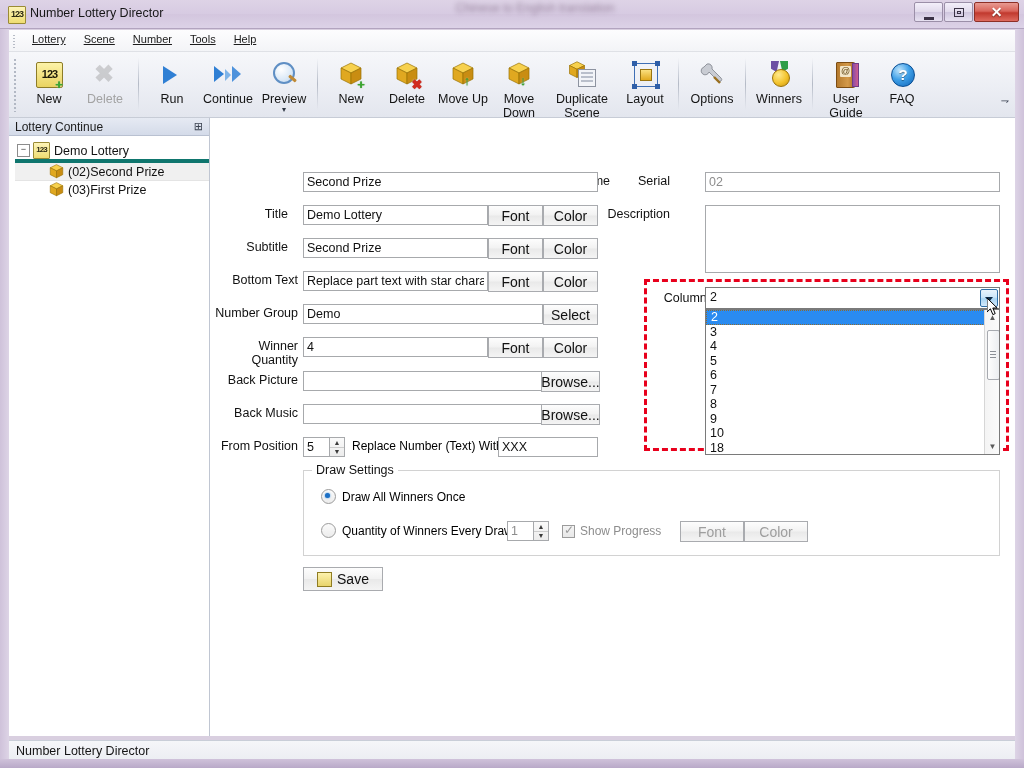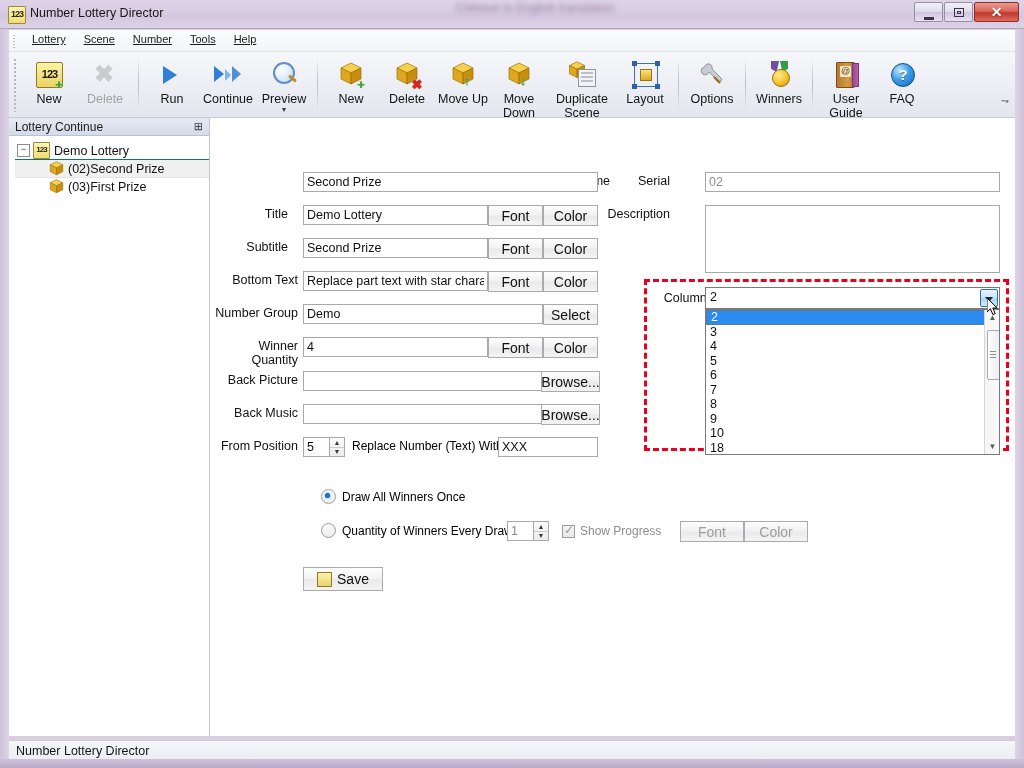--- a/index.html
+++ b/index.html
@@ -272,21 +272,21 @@
     position:absolute; left:6px; top:2px; font-size:12px; color:#1b1b1b;
   }
   .lp-pin {
     position:absolute; right:6px; top:2px; font-size:11px; color:#3b4250;
   }
   .tree { padding: 6px 0 0 6px; }
   .trow {
     display:flex; align-items:center; height:17px; font-size:12.5px; color:#111;
     padding-left: 2px;
   }
-  .trow.selected { background:#f0f0f0; border-top:1px solid #0f766e; border-bottom:1px solid #e4e4e4; }
+  .trow.selected { background:#f0f0f0; border-top:4px solid #0f766e; border-bottom:1px solid #e4e4e4; }
   .texpander {
     width:11px; height:11px; border:1px solid #8c8c8c; background:#fff;
     margin-right:3px; font-size:9px; line-height:9px; text-align:center; color:#333;
     flex:none;
   }
   .tspacer { width: 14px; flex:none; }
   .tindent { width: 18px; flex:none; }
   .ticon-root {
     width:15px;height:15px;flex:none;margin-right:4px;
     background: linear-gradient(to bottom,#fdf4b8,#efdd72);
@@ -796,20 +796,23 @@
         <div class="dl-arrow" style="top:0;">▲</div>
         <div class="dl-thumb"></div>
         <div class="dl-arrow" style="bottom:0;">▼</div>
       </div>
     </div>
 
     <svg class="cursor-arrow" style="left:777px; top:180px;" viewBox="0 0 12 19">
       <polygon points="0,0 0,14 3.4,10.8 5.9,16.6 8.2,15.6 5.8,10 10.2,10" fill="#ffffff" stroke="#000000" stroke-width="1"></polygon>
     </svg>
 
+    <div class="groupbox" style="left:93px; top:352px; width:697px; height:86px;">
+      <div class="gb-title">Draw Settings</div>
+    </div>
 
     <div class="row" style="left:111px; top:371px;">
       <div class="radio on"></div>
       <span style="margin-left:6px;">Draw All Winners Once</span>
     </div>
 
     <div class="row" style="left:111px; top:405px;">
       <div class="radio"></div>
       <span style="margin-left:6px;">Quantity of Winners Every Draw</span>
     </div>

